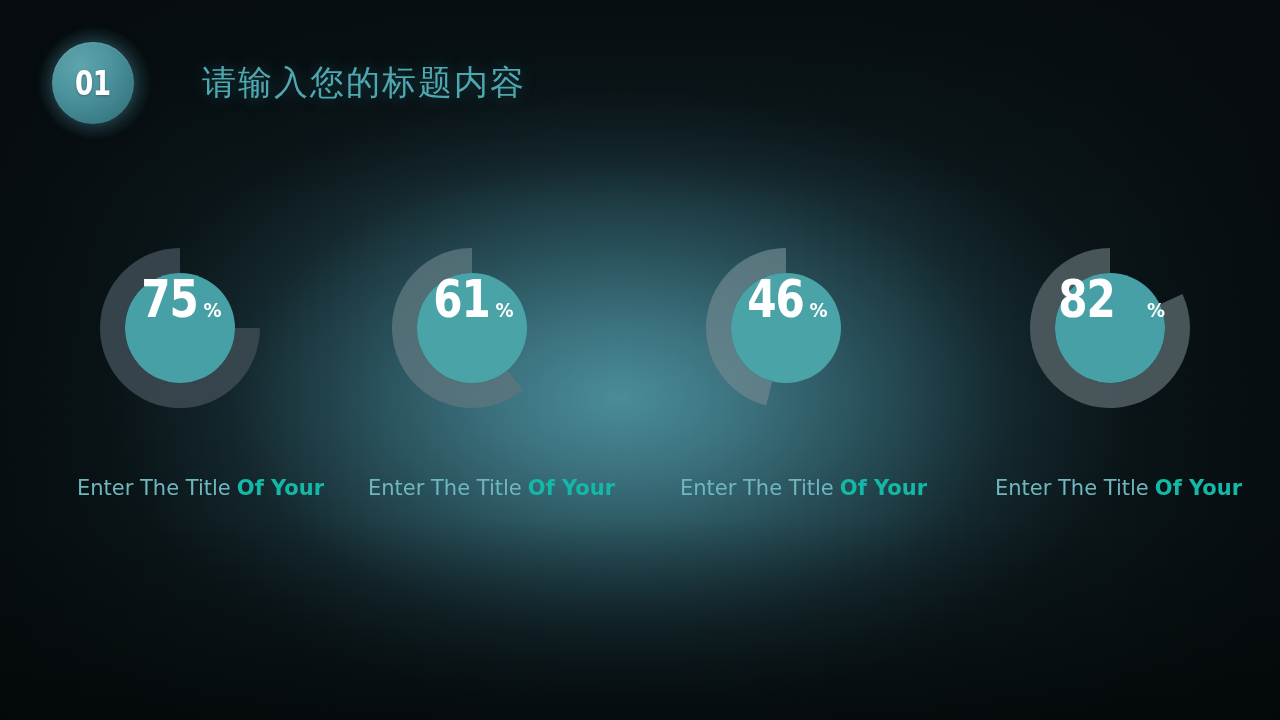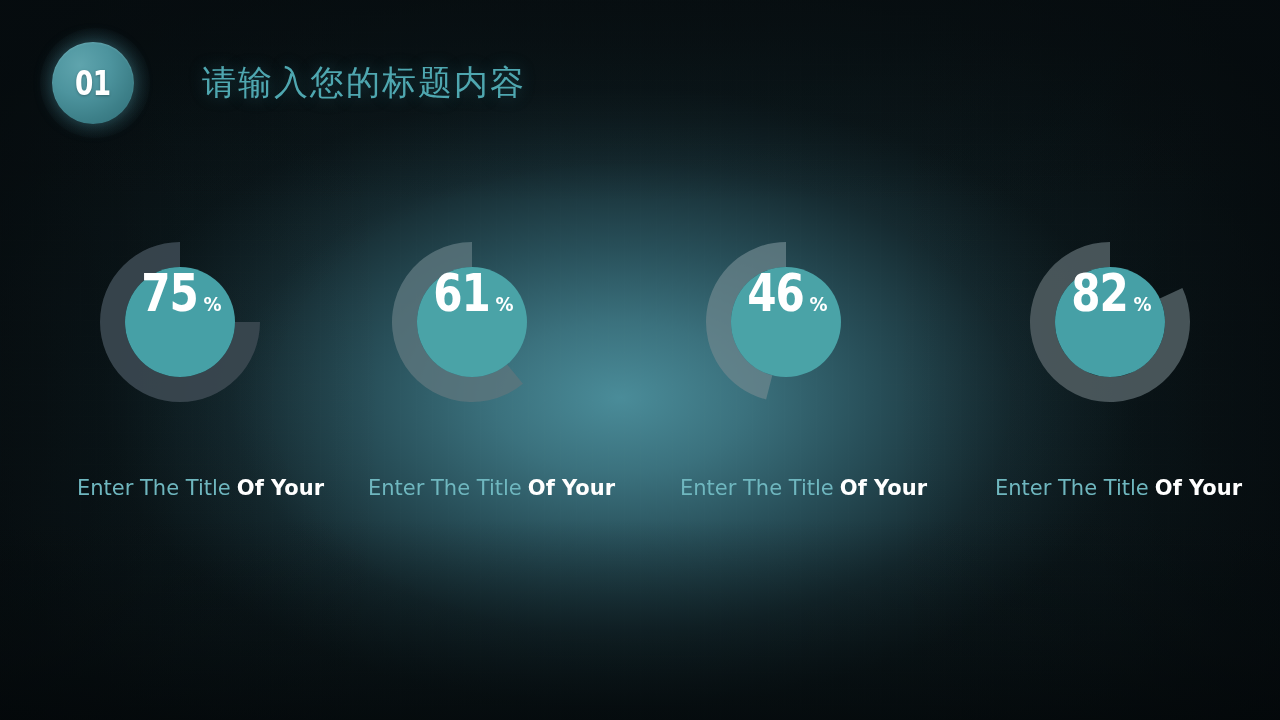--- a/index.html
+++ b/index.html
@@ -149,21 +149,21 @@
     letter-spacing: 2px;
     font-family: "DejaVu Sans", "Liberation Sans", sans-serif;
     text-shadow: 0 0 16px rgba(60,150,165,0.35);
     white-space: nowrap;
   }
 
   
   .donuts {
     position: absolute;
     left: 0;
-    top: 232px;
+    top: 238px;
     width: 1160px;
     height: 180px;
   }
   .donut-item {
     position: absolute;
     top: 0;
     width: 180px;
     height: 180px;
   }
   .donut-svg {
@@ -217,21 +217,21 @@
     position: absolute;
     top: 0;
     font-size: 21px;
     white-space: nowrap;
     font-family: "DejaVu Sans", "Liberation Sans", sans-serif;
   }
   .cap-a {
     color: #6fb7bf;
   }
   .cap-b {
-    color: #ffffff;
+    color: #14b8a6;
     font-weight: bold;
     margin-left: 6px;
   }
 </style>
 </head>
 <body>
 
 <div class="slide">
 
   <div class="bg-base"></div>
@@ -280,21 +280,21 @@
       <div class="donut-center dim" id="c2" style="background: rgb(74, 163, 167);">
         <span class="pct-num">46</span>
         <span class="pct-sign">%</span>
       </div>
     </div>
 
     <div class="donut-item" id="g3" style="left: 1020px;">
       <svg class="donut-svg" viewBox="0 0 180 180">
         <path id="arc3" fill="#4d5a5e" fill-opacity="0.92" d="M 90 10 A 80 80 0 1 0 162.38616419728157 55.937656674794255 L 139.7654878856311 66.58213896392105 A 55 55 0 1 1 90 35 Z"></path>
       </svg>
-      <div class="donut-center" id="c3" style="background: rgb(70, 160, 166);">
+      <div class="donut-center" id="c3" style="background: rgb(70, 160, 166); justify-content: space-between;">
         <span class="pct-num">82</span>
         <span class="pct-sign">%</span>
       </div>
     </div>
 
   </div>
 
   <div class="captions">
     <div class="caption" id="cap0" style="left: 77px;">
       <span class="cap-a">Enter The Title</span><span class="cap-b">Of Your</span>

